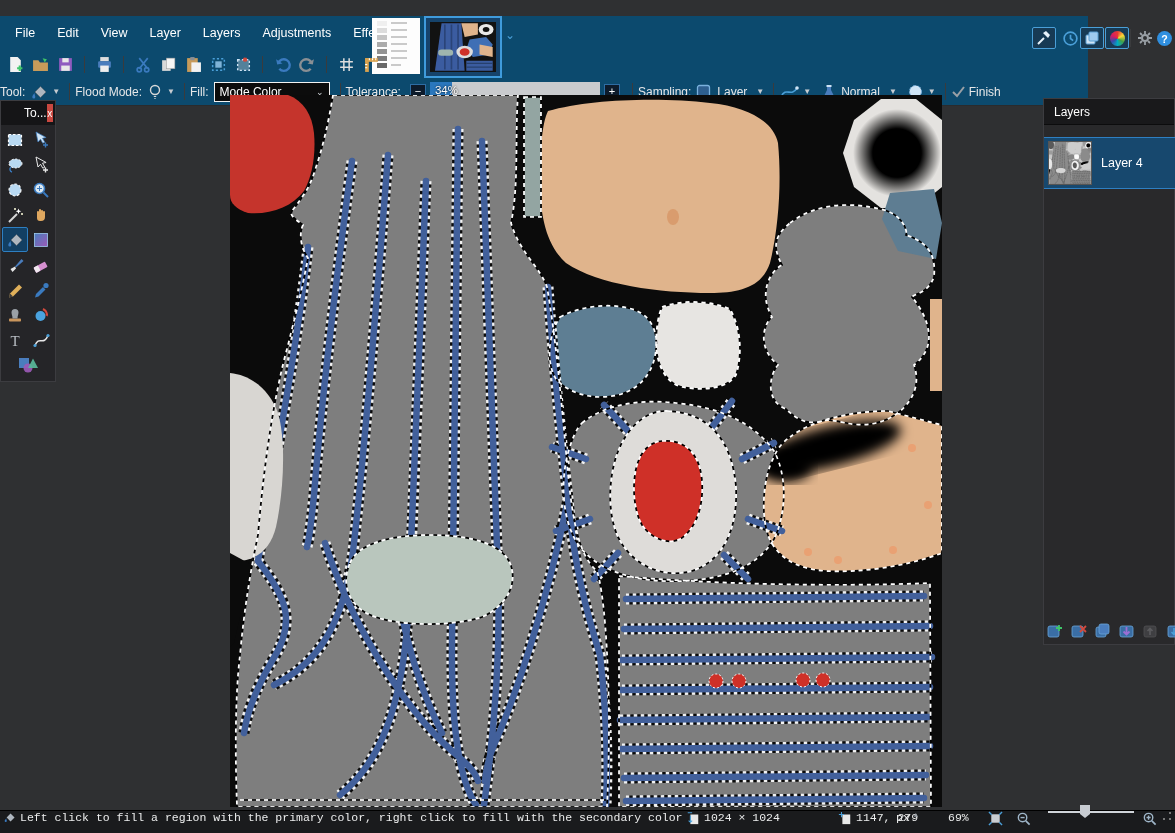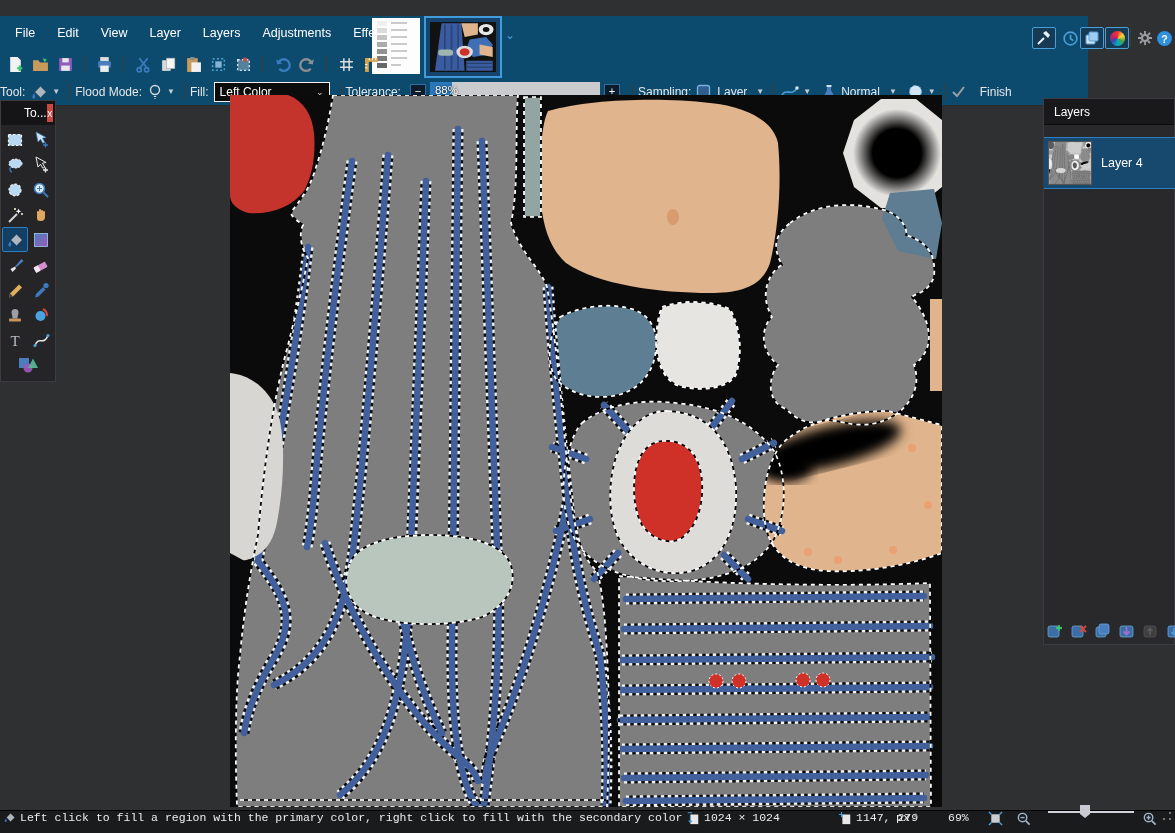--- a/index.html
+++ b/index.html
@@ -317,29 +317,29 @@
     <div class="tsep"></div>
     <span class="optlabel">Flood Mode:</span>
     <svg width="16" height="18" viewBox="0 0 16 18">
           <circle cx="8" cy="7" r="4.5" fill="none" stroke="#d8d8d8" stroke-width="1.4"></circle>
           <path d="M6.5 11.5h3M6.8 13.5h2.4M7.4 15.5h1.2" stroke="#d8d8d8" stroke-width="1.2"></path>
         </svg>
     <span class="caret">▼</span>
     <div class="tsep"></div>
     <span class="optlabel">Fill:</span>
     <div class="fillselect">
-      <span>Left Color</span>
+      <span>Mode Color</span>
       <span style="font-size:9px;color:#cfd3d8;">⌄</span>
     </div>
     <div class="tsep" style="margin-left:10px"></div>
     <span class="optlabel">Tolerance:</span>
     <div class="stepbtn">−</div>
     <div class="toltrack">
       <div class="tolfill" style="width:13%"></div>
-      <div class="tolval">88%</div>
+      <div class="tolval">34%</div>
     </div>
     <div class="stepbtn">+</div>
     <div class="tsep" style="margin-left:8px"></div>
     <span class="optlabel">Sampling:</span>
     <svg width="15" height="15" viewBox="0 0 15 15">
           <rect x="1.5" y="1.5" width="12" height="12" rx="2" fill="#2e5f8f" stroke="#7ab1dd" stroke-width="1.3"></rect>
         </svg>
     <span class="optlabel" style="margin-left:6px">Layer</span>
     <span class="caret">▼</span>
     <div class="tsep"></div>
@@ -356,21 +356,21 @@
     <span class="optlabel" style="margin-left:4px">Normal</span>
     <span class="caret">▼</span>
     <svg width="17" height="17" viewBox="0 0 17 17" style="margin-left:6px">
           <circle cx="8.5" cy="8.5" r="6" fill="#cfe4f5" stroke="#7ab1dd" stroke-dasharray="3 2"></circle>
         </svg>
     <span class="caret">▼</span>
     <div class="tsep"></div>
     <svg width="15" height="13" viewBox="0 0 15 13">
           <path d="M2 7l4 4 7-9" stroke="#9aa0a6" stroke-width="2" fill="none"></path>
         </svg>
-    <span class="optlabel" style="margin-left:14px">Finish</span>
+    <span class="optlabel" style="margin-left:3px">Finish</span>
   </div>
 </div>
 
 <svg id="canvas" viewBox="0 0 712 712">
   <rect width="712" height="712" fill="#0b0b0b"></rect>
   <use href="#artfg"></use>
 </svg>
 
 <div id="toolswin">
   <div class="title">

